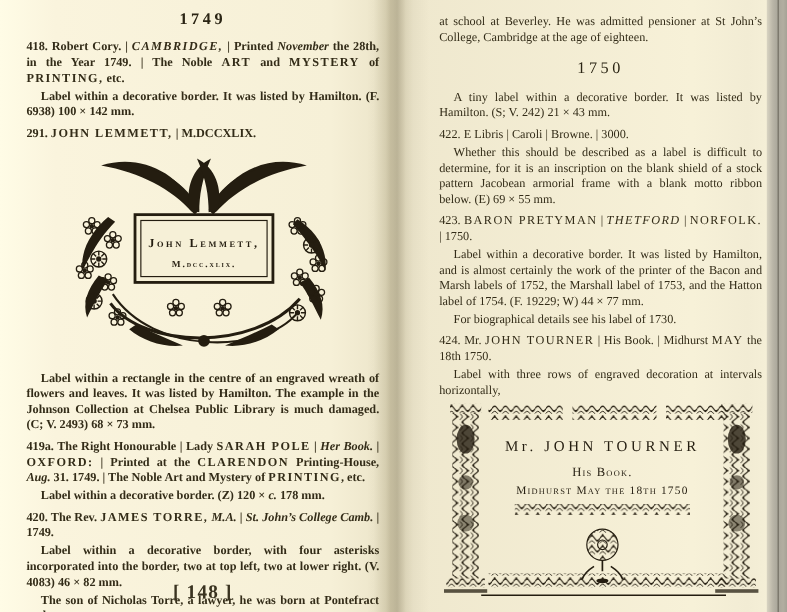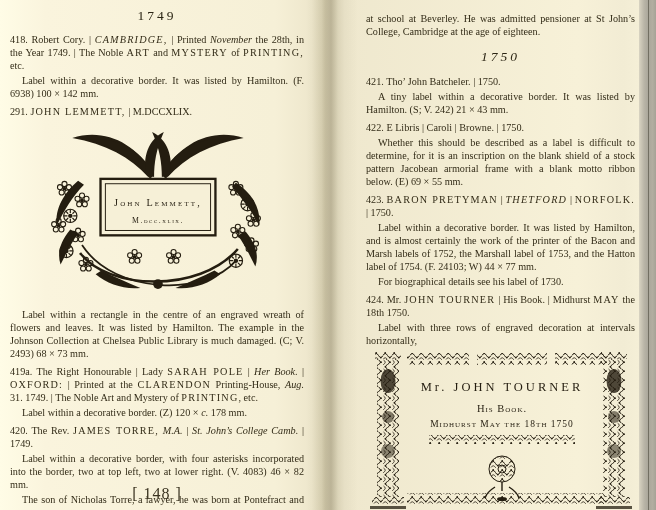--- a/index.html
+++ b/index.html
@@ -17,28 +17,28 @@
     background:linear-gradient(90deg, rgba(80,70,40,0) 0%, rgba(80,70,40,.07) 30%,
       rgba(60,50,25,.22) 48%, rgba(80,70,40,.08) 62%, rgba(80,70,40,0) 100%);
   }
   .page-edge{
     position:absolute;left:639px;top:0;width:17px;height:510px;
     background:linear-gradient(90deg,#d9d4c2 0%, #b9b5a7 30%, #a9a69a 55%, #b2aea1 80%, #a5a296 100%);
   }
   .edge-line{position:absolute;left:648px;top:0;width:1px;height:510px;background:rgba(70,65,52,.55);}
 
   .page{position:absolute;top:0;height:510px;}
-  .page-left{left:8px;width:298px;}
+  .page-left{left:20px;width:298px;font-weight:bold;}
   .page-right{left:364px;width:273px;}
 
   .running-head{
     text-align:center;font-size:13.5px;letter-spacing:3px;
     margin:0 0 9px 0;padding-top:8px;color:#2b2514;
   }
-  .page-right .running-head{padding-top:0;margin:11px 0 10px 0;font-style:italic;}
+  .page-right .running-head{padding-top:0;margin:11px 0 10px 0;}
 
   .para{margin:2px;text-align:justify;font-size:10.2px;line-height:13px;color:#332c18;}
   .para .sp{letter-spacing:1.2px;}
   .para .i{font-style:italic;}
   .para .isp{font-style:italic;letter-spacing:1.2px;}
   .ind{text-indent:12px;}
   .entry{margin:0 0 5px 0;}
   .entry:last-child{margin-bottom:0;}
   .carry .para{text-indent:0;}
 
@@ -156,30 +156,29 @@
   <div class="carry" style="padding-top:10px">
       <div class="entry">
         <p class="para"><span>at school at Beverley. He was admitted pensioner at St John’s College, Cambridge at the age of eighteen.</span></p>
       </div>
     </div>
 
   <div class="running-head">1750</div>
 
   <div>
       <div class="entry">
-        <p class="para"><span>421. Tho’ John Batcheler. | 1750.</span></p>
         <p class="para ind"><span>A tiny label within a decorative border. It was listed by Hamilton. (S; V. 242) 21 × 43 mm.</span></p>
       </div>
       <div class="entry">
-        <p class="para"><span>422. E Libris | Caroli | Browne. | 1750.</span></p>
+        <p class="para"><span>422. E Libris | Caroli | Browne. | 3000.</span></p>
         <p class="para ind"><span>Whether this should be described as a label is difficult to determine, for it is an inscription on the blank shield of a stock pattern Jacobean armorial frame with a blank motto ribbon below. (E) 69 × 55 mm.</span></p>
       </div>
       <div class="entry">
         <p class="para"><span>423. </span><span class="sp">BARON PRETYMAN</span><span> | </span><span class="isp">THETFORD</span><span> | </span><span class="sp">NORFOLK.</span><span> | 1750.</span></p>
-        <p class="para ind"><span>Label within a decorative border. It was listed by Hamilton, and is almost certainly the work of the printer of the Bacon and Marsh labels of 1752, the Marshall label of 1753, and the Hatton label of 1754. (F. 24103; W) 44 × 77 mm.</span></p>
+        <p class="para ind"><span>Label within a decorative border. It was listed by Hamilton, and is almost certainly the work of the printer of the Bacon and Marsh labels of 1752, the Marshall label of 1753, and the Hatton label of 1754. (F. 19229; W) 44 × 77 mm.</span></p>
         <p class="para ind"><span>For biographical details see his label of 1730.</span></p>
       </div>
       <div class="entry">
         <p class="para"><span>424. Mr. </span><span class="sp">JOHN TOURNER</span><span> | His Book. | Midhurst </span><span class="sp">MAY</span><span> the 18th 1750.</span></p>
         <p class="para ind"><span>Label with three rows of engraved decoration at intervals horizontally,</span></p>
       </div>
     </div>
 
   <figure class="plate-tourner">
     <svg width="272" height="170" viewBox="0 0 272 170">

